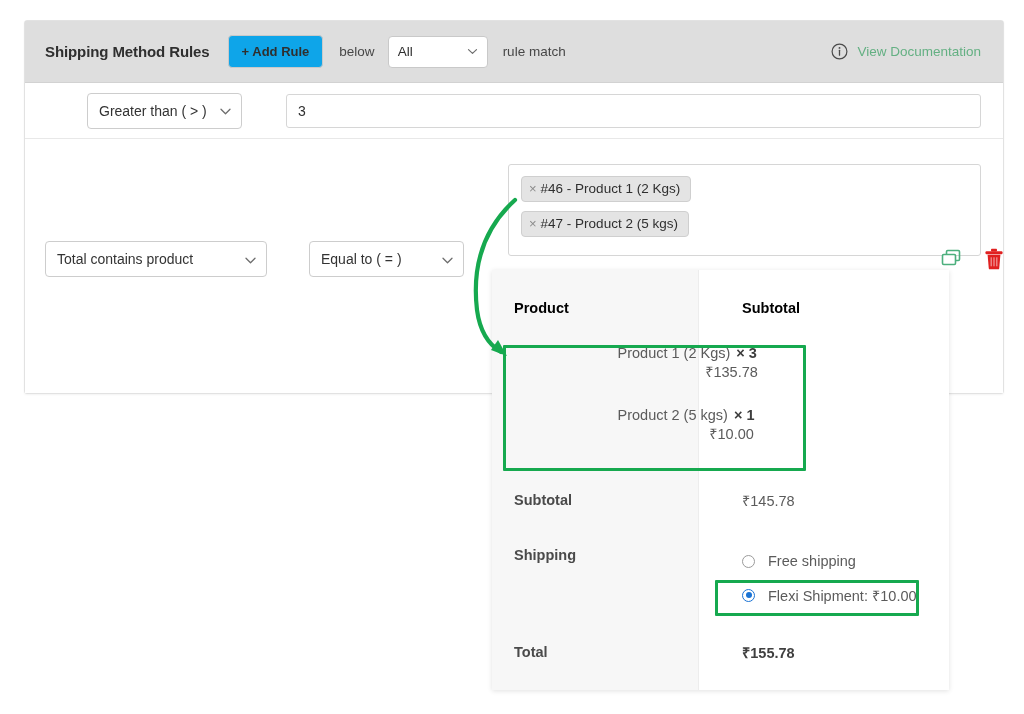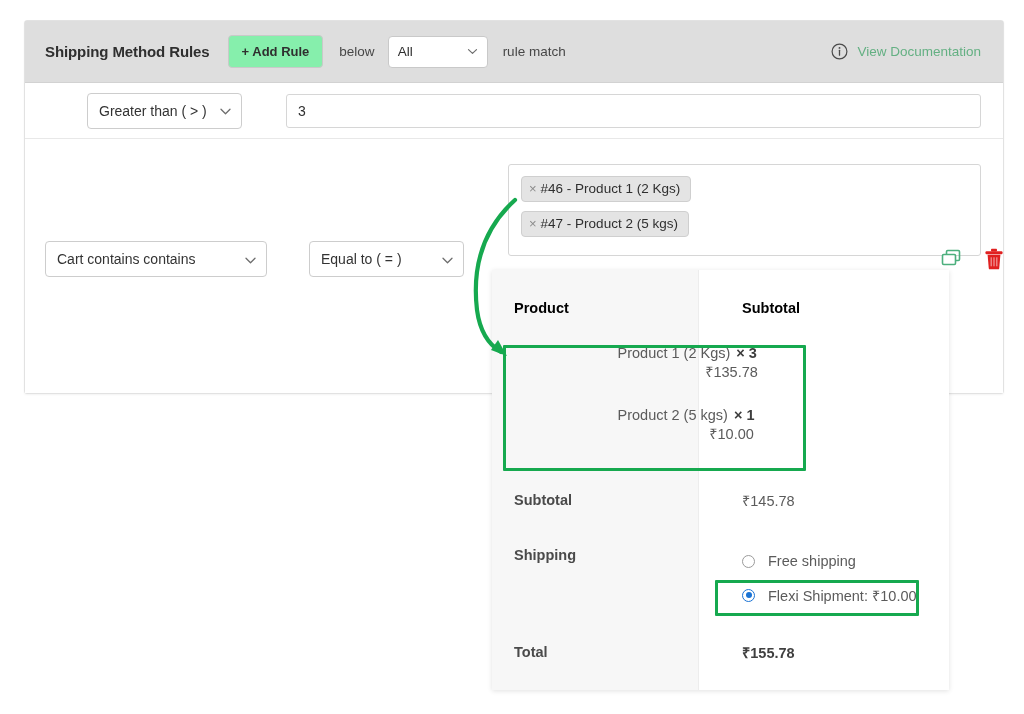--- a/index.html
+++ b/index.html
@@ -43,21 +43,21 @@
   .panel-title {
     font-size: 15px;
     font-weight: 600;
     color: #2f2f2f;
     letter-spacing: -0.1px;
     white-space: nowrap;
   }
 
   .add-rule-btn {
     margin-left: 18px;
-    background: #86efac;
+    background: #0ea5e9;
     border: 1px solid #c9c9c9;
     border-radius: 4px;
     font-size: 13px;
     font-weight: 700;
     color: #2f2f2f;
     padding: 8px 13px;
     cursor: pointer;
     font-family: "Liberation Sans", sans-serif;
     white-space: nowrap;
   }
@@ -402,21 +402,21 @@
             <path d="M2 4.3 L6.5 8.8 L11 4.3" fill="none" stroke="#6d6d6d" stroke-width="1.3" stroke-linecap="round" stroke-linejoin="round"></path>
           </svg>
       </span>
     </div>
 
     <input class="value-input" type="text" value="3" style="">
   </div>
 
   <div class="rule-row row-two">
     <div class="field-select">
-      <span>Cart contains contains</span>
+      <span>Total contains product</span>
       <span class="caret">
         <svg width="13" height="13" viewBox="0 0 13 13">
             <path d="M2 4.3 L6.5 8.8 L11 4.3" fill="none" stroke="#6d6d6d" stroke-width="1.3" stroke-linecap="round" stroke-linejoin="round"></path>
           </svg>
       </span>
     </div>
 
     <div class="op-select">
       <span>Equal to ( = )</span>
       <span class="caret">

